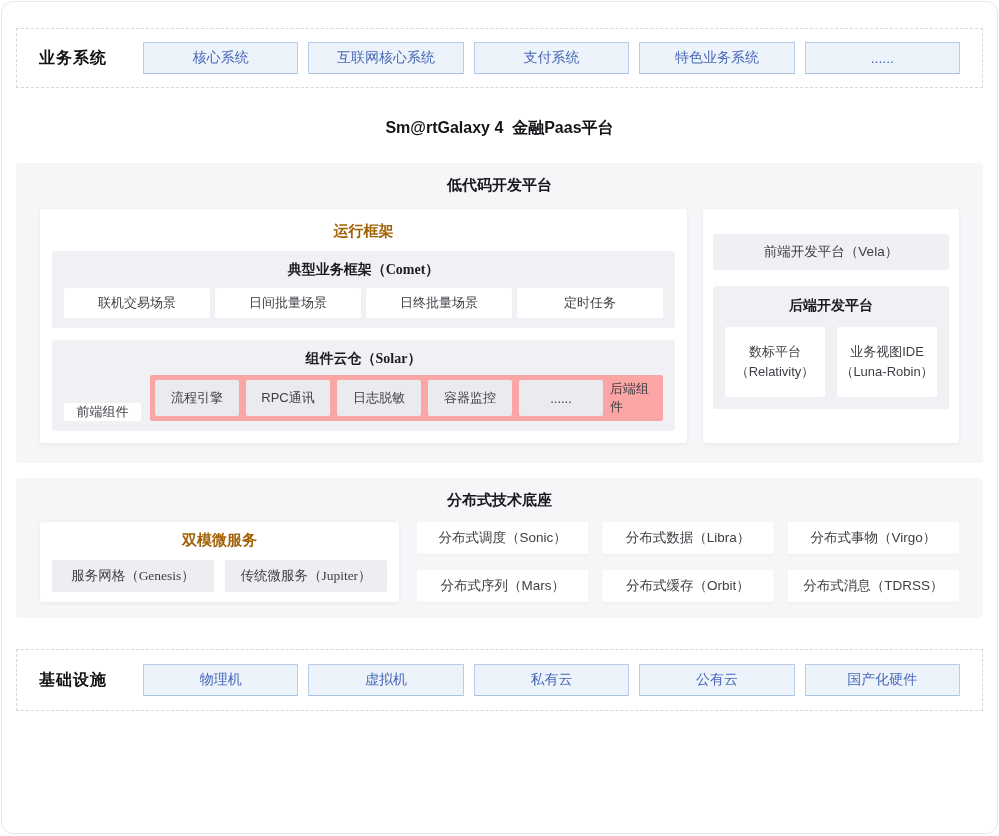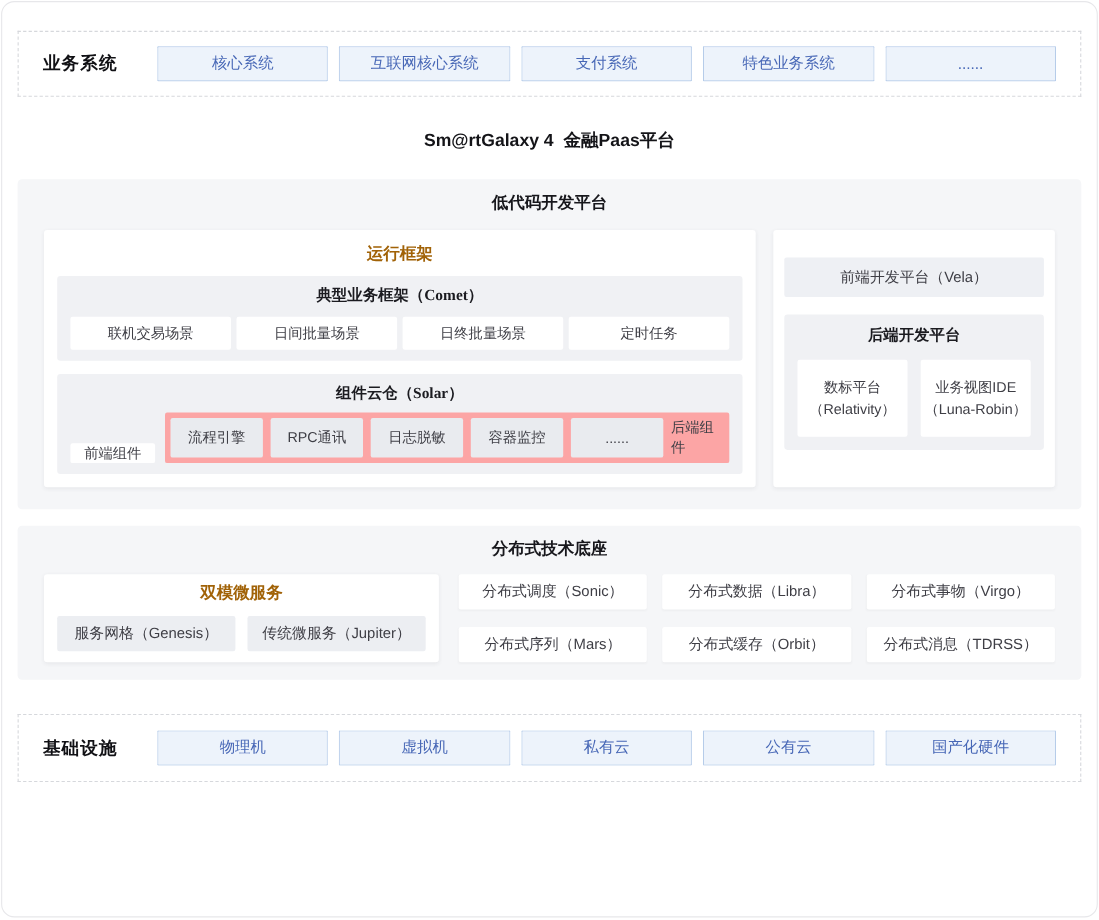--- a/index.html
+++ b/index.html
@@ -83,21 +83,21 @@
     flex: 1; height: 70px; background: #ffffff; border-radius: 2px;
     display: flex; flex-direction: column; align-items: center; justify-content: center;
     font-size: 13px; color: #3e3e45; line-height: 20px; text-align: center;
   }
 
   .dist-row { display: flex; gap: 18px; margin-top: 12px; height: 80px; }
   #dualmode-box { width: 359px; flex: none; padding: 8px 12px; }
   .dual-row { display: flex; gap: 11px; margin-top: 10px; }
   .dual-chip {
     flex: 1; height: 32px; background: #eceef2; border-radius: 2px;
-    display: flex; align-items: center; justify-content: center; font-size: 13.5px; color: #3e3e45;
+    display: flex; align-items: center; justify-content: center; font-size: 13.5px; color: #3e3e45; font-family: Liberation Serif, serif;
   }
   .services-grid { flex: 1; display: grid; grid-template-columns: 1fr 1fr 1fr; gap: 16px 14px; }
   .service-chip {
     height: 32px; background: #ffffff; border-radius: 2px;
     display: flex; align-items: center; justify-content: center; font-size: 13.5px; color: #3e3e45;
     box-shadow: 0 1px 2px rgba(40,45,60,0.04);
   }
 
   .cc-row { display: flex; gap: 12px; margin-top: 14px; }
   .cc-chip {

